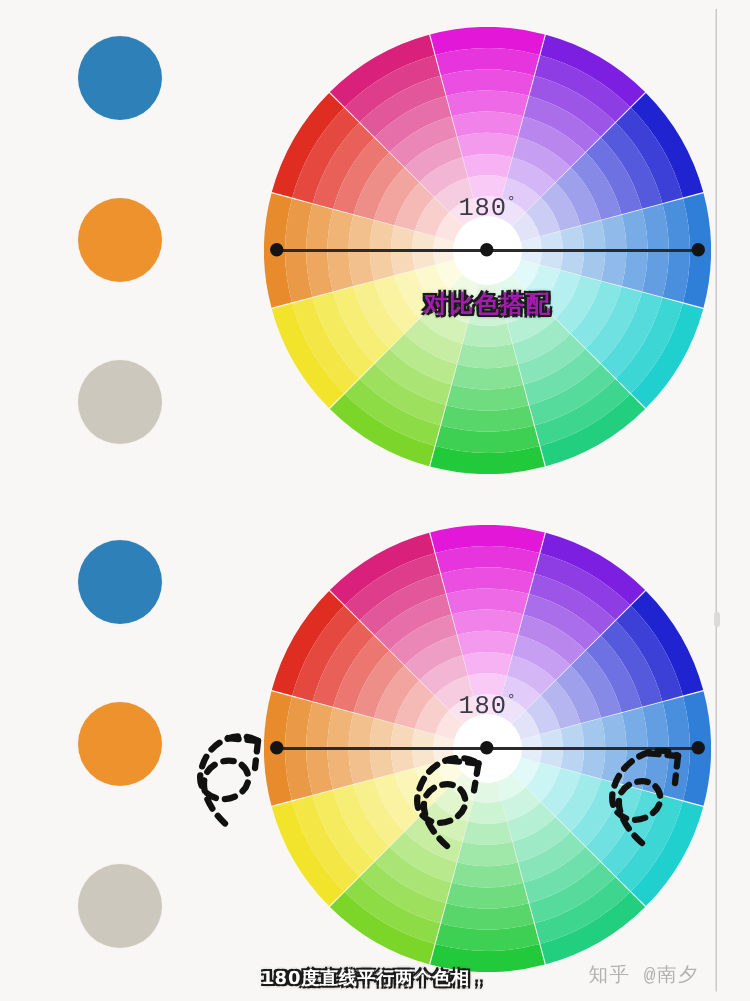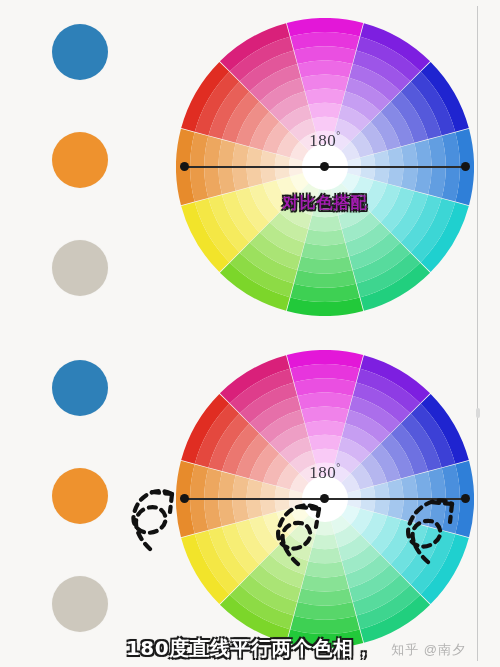--- a/index.html
+++ b/index.html
@@ -84,21 +84,21 @@
   .axis-dot.right  { left: 285px; }
 
   .deg-label {
     position: absolute;
     left: 50%;
     top: 112px;
     transform: translateX(-50%);
     font-size: 17px;
     color: #3b3b44;
     letter-spacing: 0.5px;
-    font-family: Liberation Serif, serif;
+    font-family: Liberation Mono, monospace;
   }
   .deg-label .sup {
     font-size: 10px;
     vertical-align: super;
   }
 
   
   .wheel-caption {
     position: absolute;
     left: 50%;
@@ -119,21 +119,21 @@
   }
 
   
   .bottom-caption {
     position: absolute;
     left: 50%;
     transform: translateX(-50%);
     bottom: 6px;
     width: 330px;
     text-align: center;
-    font-size: 20px;
+    font-size: 12px;
     font-weight: bold;
     color: #ffffff;
     line-height: 1.32;
     font-family: "DejaVu Sans", sans-serif;
     text-shadow:
       -1.6px -1.6px 0 #1a1a1a,
        1.6px -1.6px 0 #1a1a1a,
       -1.6px  1.6px 0 #1a1a1a,
        1.6px  1.6px 0 #1a1a1a,
        0 0 3px #1a1a1a;
@@ -141,21 +141,21 @@
   }
   .bottom-caption .line { display: block; }
 
   
   .watermark {
     position: absolute;
     right: 34px;
     bottom: 8px;
     font-size: 13px;
     color: rgba(120,120,120,0.55);
-    font-family: Liberation Sans, sans-serif;
+    font-family: Liberation Mono, monospace;
     letter-spacing: 1px;
     pointer-events: none;
   }
 
   
   .scroll-track {
     position: absolute;
     right: 22px;
     top: 6px;
     bottom: 6px;

